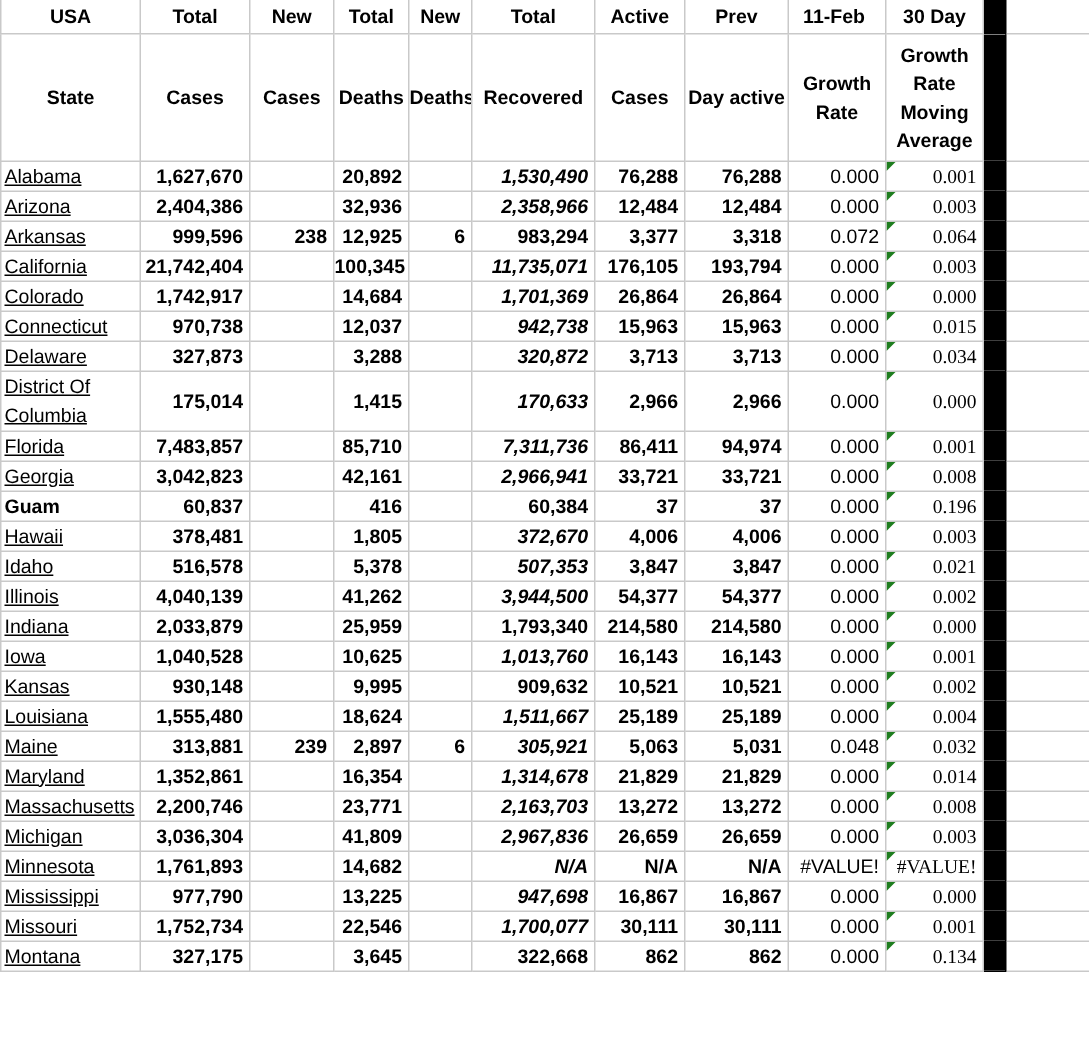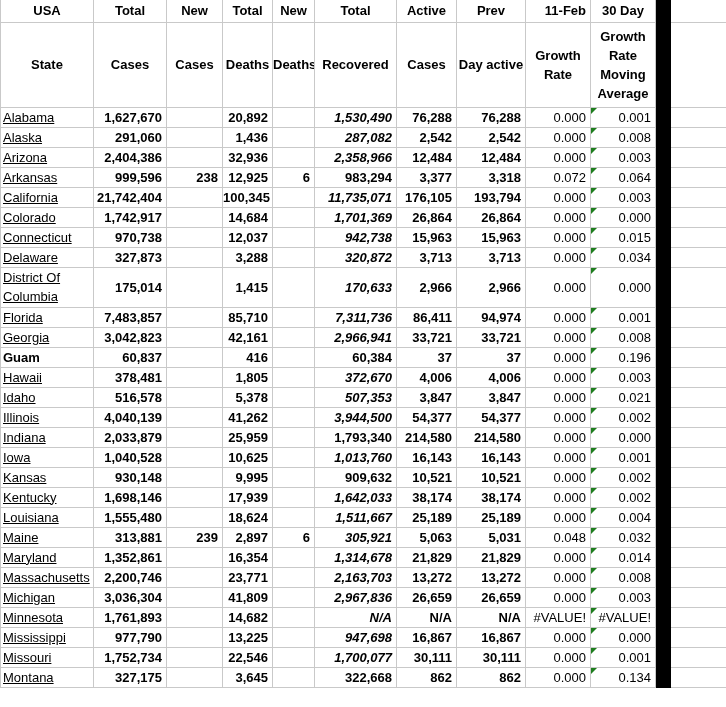--- a/index.html
+++ b/index.html
@@ -17,24 +17,24 @@
   tbody tr.tall{height:40px;}
   td{font-size:13px;line-height:19px;}
   td.num{text-align:right;padding-right:4px;font-weight:bold;white-space:nowrap;}
   td.plain{font-weight:normal;}
   td.recov{font-style:italic;text-align:right;}
   td.recov.upright{font-style:normal;}
   td.state-cell{text-align:left;padding-left:2px;white-space:nowrap;font-weight:normal;}
   tr.tall td.state-cell{white-space:normal;}
   td.state-cell .link{text-decoration:underline;}
   td.state-cell.bold-state{font-weight:bold;}
-  th.alignr{text-align:right;padding-right:4px;}
+  th.alignr{padding-right:4px;}
   th.bar,td.bar{background:#000;border:1px solid #000;}
   th.filler,td.filler{border-left:none;border-right:none;background:#fff;}
-  td.relcell{position:relative;}
+  td.relcell{position:relative;font-family:Liberation Serif, serif;}
   .tri{
     position:absolute;top:0;left:0;width:0;height:0;
     border-top:6px solid #1e7d1e;border-right:6px solid transparent;
   }
 </style>
 </head>
 <body>
 
 <div class="sheet">
   <table>
@@ -91,34 +91,20 @@
           <td class="num"></td>
           <td class="num recov">1,530,490</td>
           <td class="num">76,288</td>
           <td class="num">76,288</td>
           <td class="num plain">0.000</td>
           <td class="num plain relcell"><span class="tri"></span><span>0.001</span></td>
           <td class="bar"></td>
           <td class="filler"></td>
         </tr>
         <tr>
-          <td class="state-cell"><span class="link">Alaska</span></td>
-          <td class="num">291,060</td>
-          <td class="num"></td>
-          <td class="num">1,436</td>
-          <td class="num"></td>
-          <td class="num recov">287,082</td>
-          <td class="num">2,542</td>
-          <td class="num">2,542</td>
-          <td class="num plain">0.000</td>
-          <td class="num plain relcell"><span class="tri"></span><span>0.008</span></td>
-          <td class="bar"></td>
-          <td class="filler"></td>
-        </tr>
-        <tr>
           <td class="state-cell"><span class="link">Arizona</span></td>
           <td class="num">2,404,386</td>
           <td class="num"></td>
           <td class="num">32,936</td>
           <td class="num"></td>
           <td class="num recov">2,358,966</td>
           <td class="num">12,484</td>
           <td class="num">12,484</td>
           <td class="num plain">0.000</td>
           <td class="num plain relcell"><span class="tri"></span><span>0.003</span></td>
@@ -329,34 +315,20 @@
           <td class="num"></td>
           <td class="num recov upright">909,632</td>
           <td class="num">10,521</td>
           <td class="num">10,521</td>
           <td class="num plain">0.000</td>
           <td class="num plain relcell"><span class="tri"></span><span>0.002</span></td>
           <td class="bar"></td>
           <td class="filler"></td>
         </tr>
         <tr>
-          <td class="state-cell"><span class="link">Kentucky</span></td>
-          <td class="num">1,698,146</td>
-          <td class="num"></td>
-          <td class="num">17,939</td>
-          <td class="num"></td>
-          <td class="num recov">1,642,033</td>
-          <td class="num">38,174</td>
-          <td class="num">38,174</td>
-          <td class="num plain">0.000</td>
-          <td class="num plain relcell"><span class="tri"></span><span>0.002</span></td>
-          <td class="bar"></td>
-          <td class="filler"></td>
-        </tr>
-        <tr>
           <td class="state-cell"><span class="link">Louisiana</span></td>
           <td class="num">1,555,480</td>
           <td class="num"></td>
           <td class="num">18,624</td>
           <td class="num"></td>
           <td class="num recov">1,511,667</td>
           <td class="num">25,189</td>
           <td class="num">25,189</td>
           <td class="num plain">0.000</td>
           <td class="num plain relcell"><span class="tri"></span><span>0.004</span></td>

